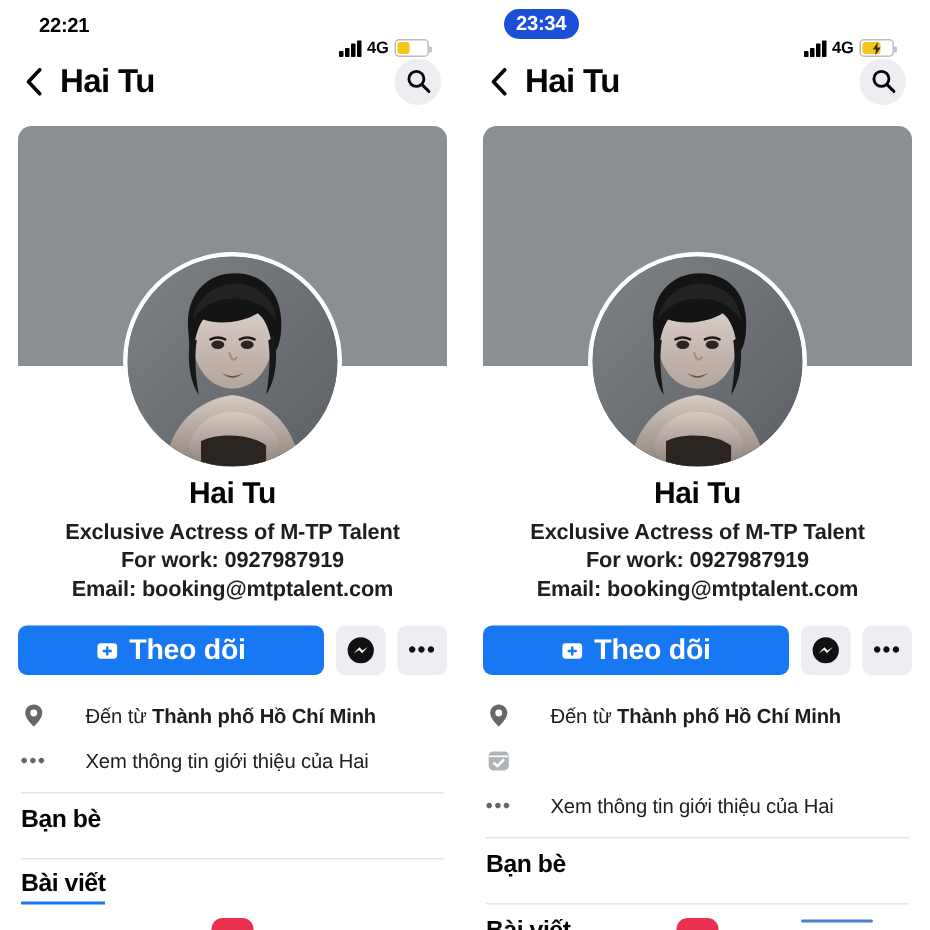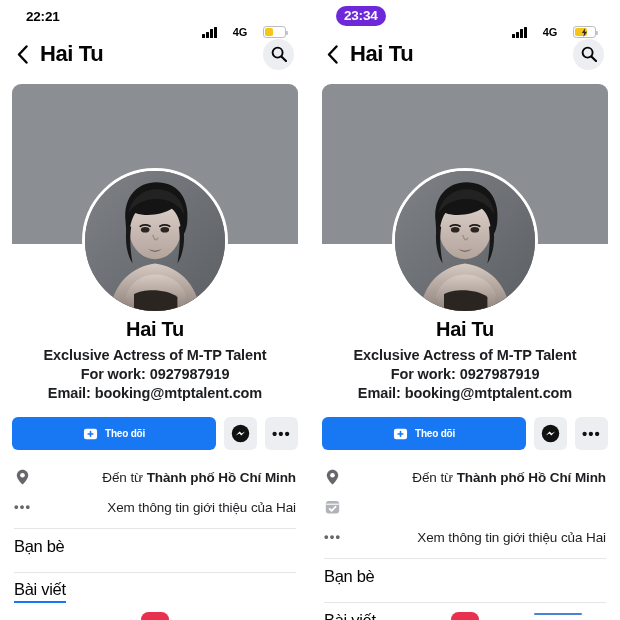--- a/index.html
+++ b/index.html
@@ -22,25 +22,25 @@
     height: 32px;
     display: flex; align-items: center;
     justify-content: space-between;
     padding: 0 24px 0 26px;
   }
   .clock {
     font-size: 13.5px; font-weight: bold; color: #000;
     letter-spacing: -0.2px;
   }
   .clock.pill {
-    background: #6d28d9; color: #fff;
+    background: #1d4ed8; color: #fff;
     border-radius: 10px; padding: 2px 8px 3px 8px;
     font-weight: bold;
   }
-  .status-right { display: flex; align-items: center; gap: 16px; margin-top: 32px; }
+  .status-right { display: flex; align-items: center; gap: 4px; margin-top: 32px; }
   .bars { display: flex; align-items: flex-end; gap: 1.5px; height: 11px; }
   .bars i { display: block; width: 2.5px; background: #000; border-radius: 0.5px; }
   .bars i:nth-child(1) { height: 4px; }
   .bars i:nth-child(2) { height: 6px; }
   .bars i:nth-child(3) { height: 8.5px; }
   .bars i:nth-child(4) { height: 11px; }
   .net { font-size: 11px; font-weight: bold; color: #000; letter-spacing: -0.2px; }
   .battery {
     position: relative; width: 23px; height: 11.5px;
     border: 1.3px solid #b9bcc0; border-radius: 3.2px;
@@ -110,56 +110,56 @@
     display: flex; align-items: center; gap: 8px;
     padding: 0 12px; margin-top: 14px;
   }
   .follow-btn {
     flex: 1; height: 33px; background: #1877f2;
     border-radius: 6px; display: flex; align-items: center;
     justify-content: center; gap: 7px;
   }
   .follow-btn .ic { width: 15px; height: 15px; display: block; }
   .follow-btn span {
-    color: #ffffff; font-size: 10px; font-weight: bold;
+    color: #ffffff; font-size: 19px; font-weight: bold;
     letter-spacing: -0.2px;
   }
   .sq-btn {
     width: 33px; height: 33px; background: #eceef1;
     border-radius: 6px; display: flex;
     align-items: center; justify-content: center;
   }
   .sq-btn svg { display: block; }
   .dots-glyph {
     color: #111; font-size: 15px; font-weight: bold;
     letter-spacing: 1px; line-height: 8px;
   }
 
   
   .info { padding: 0 14px; margin-top: 12px; }
-  .row { display: flex; align-items: center; gap: 26px; height: 30px; justify-content: space-between; }
+  .row { display: flex; align-items: center; gap: 26px; height: 30px; }
   .row .ricon { width: 17px; display: flex; justify-content: center; }
   .row .ricon svg { display: block; }
   .row .rtext {
     font-size: 13.5px; color: #1c1e21; letter-spacing: -0.1px;
   }
   .row .rtext b { font-weight: bold; }
   .row-dots {
     color: #65676b; font-size: 13px; letter-spacing: 1.2px;
     font-weight: bold; line-height: 6px;
   }
 
   .divider { height: 1px; background: #e4e6e9; margin: 6px 14px 0 14px; }
 
   
   .sec {
     padding: 0 14px; height: 37px; display: flex; align-items: center;
   }
   .sec span {
-    font-size: 16.5px; font-weight: normal; color: #050505;
+    font-size: 16.5px; font-weight: bold; color: #050505;
     letter-spacing: -0.3px; padding-bottom: 2px;
   }
   .sec.active span { border-bottom: 2.5px solid #1877f2; }
 
   
   .peek { position: absolute; left: 0; right: 0; bottom: 0; height: 14px; }
   .peek .redpill {
     position: absolute; left: 50%; transform: translateX(-50%);
     bottom: -7px; width: 28px; height: 15px;
     background: #e8304f; border-radius: 8px;

